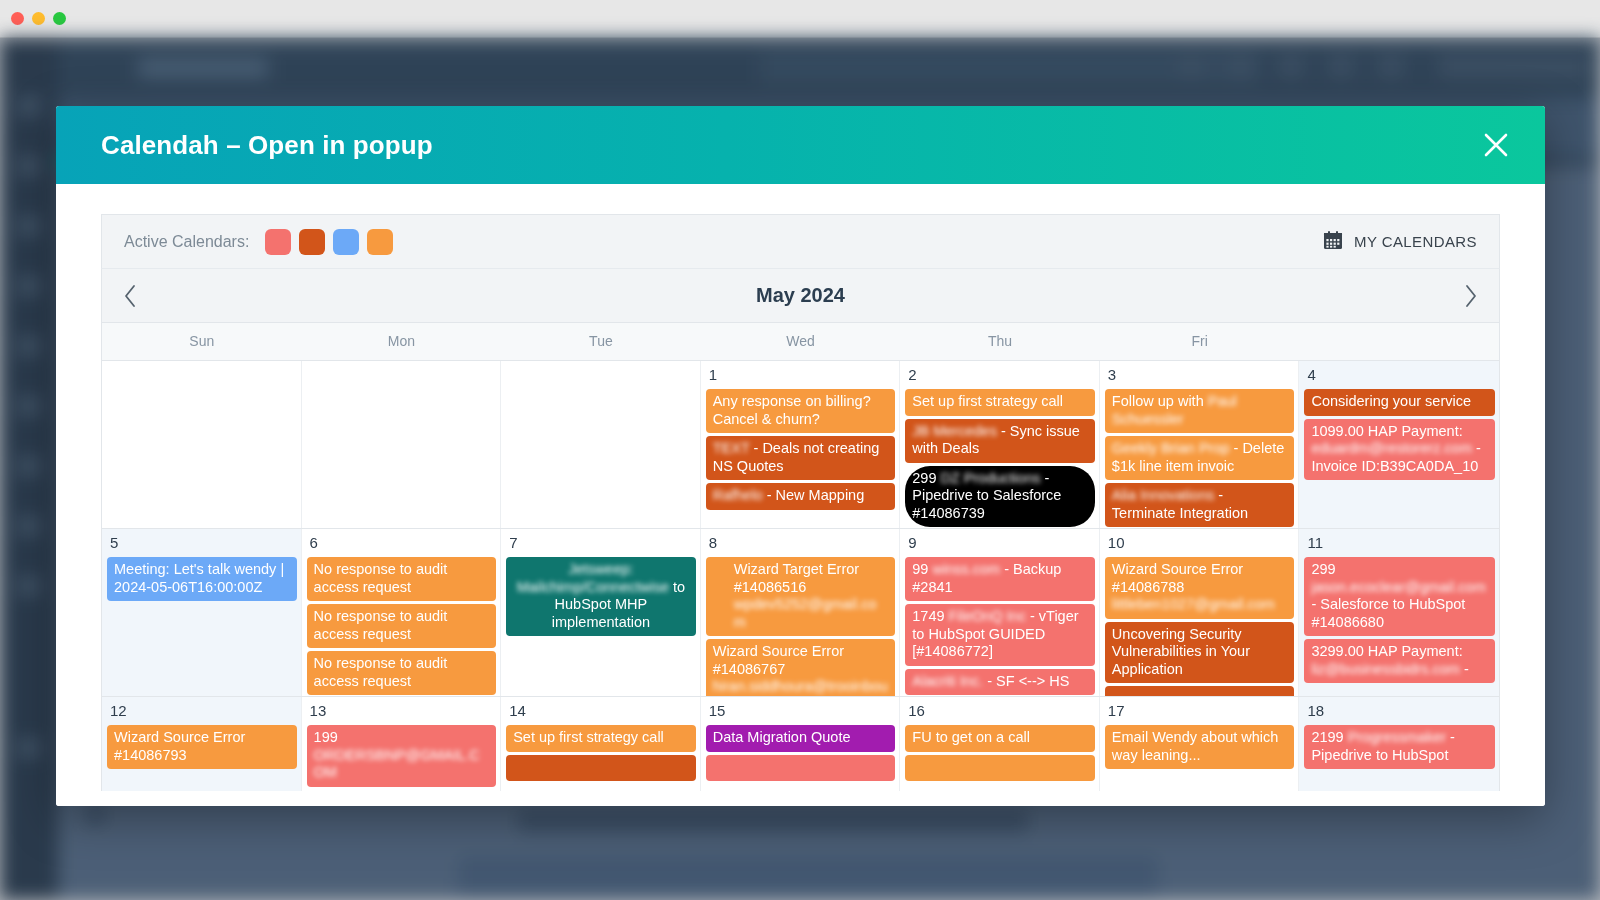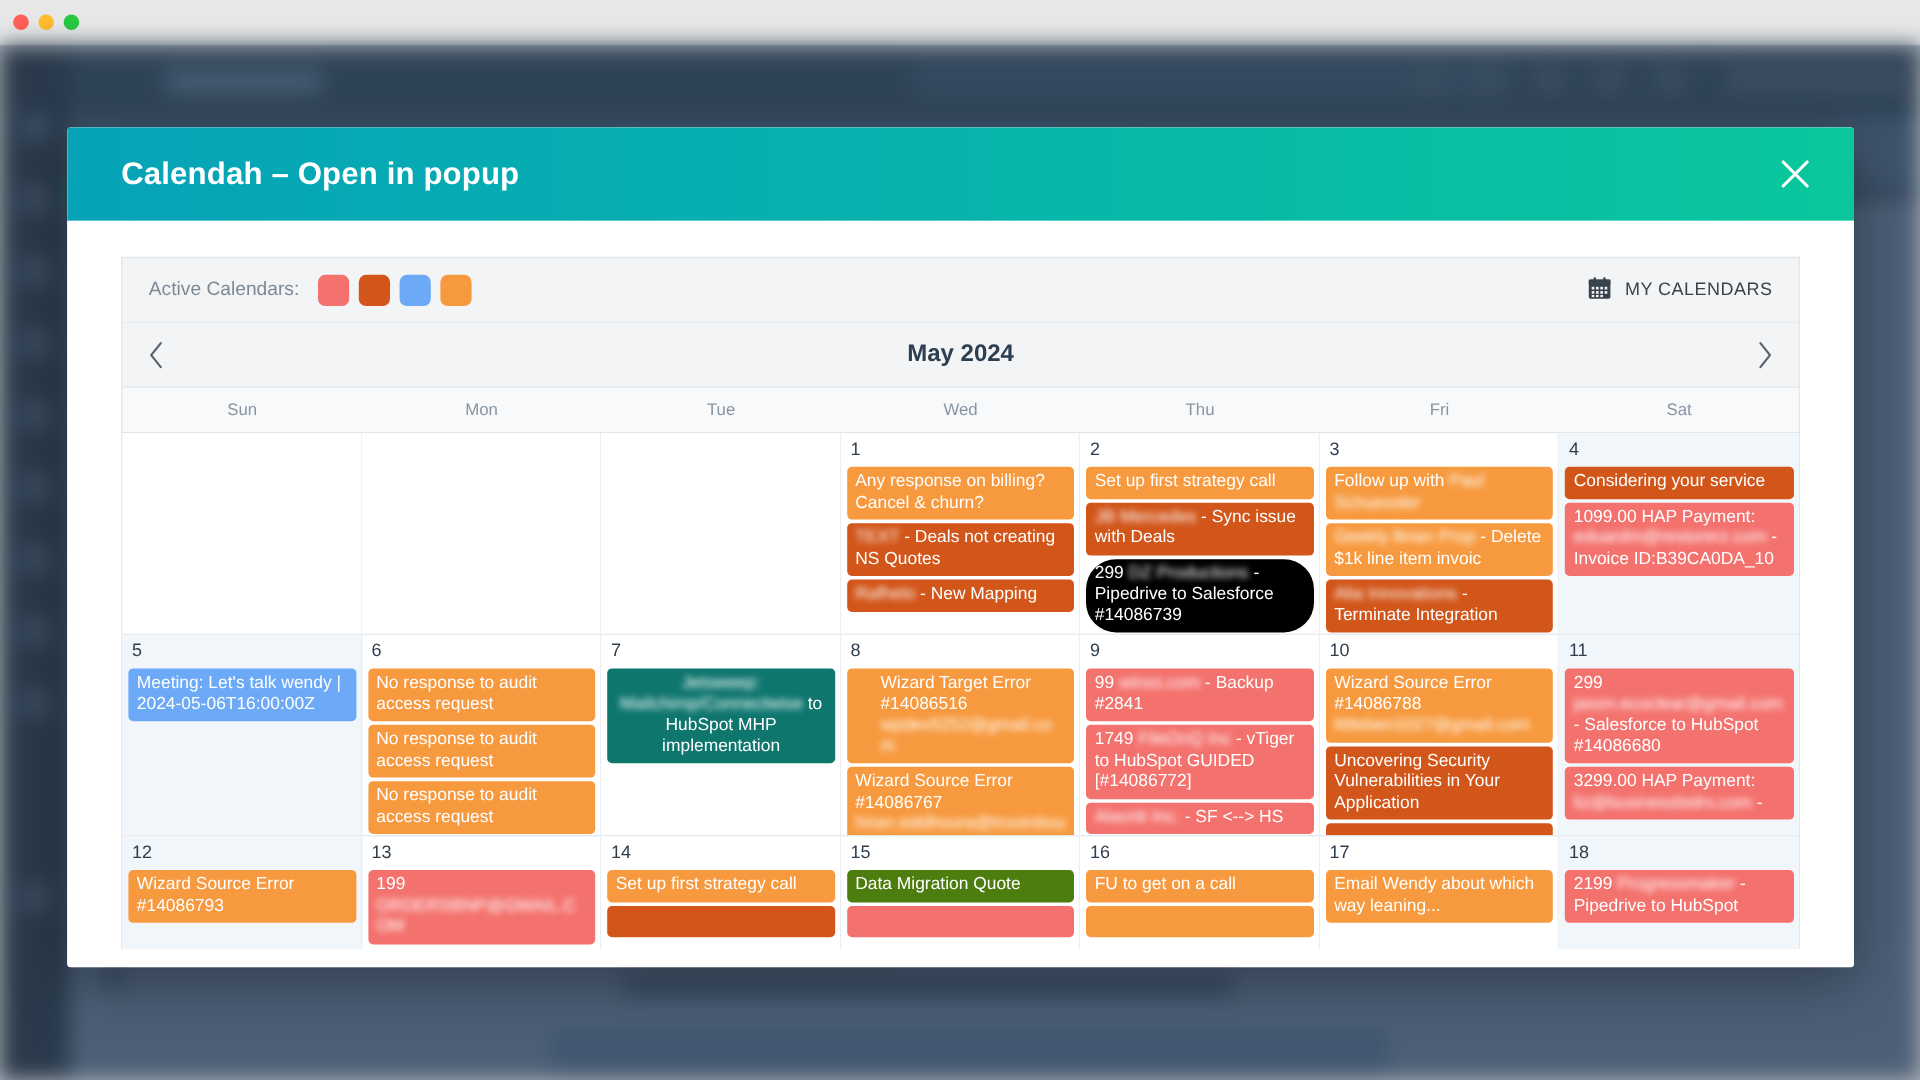--- a/index.html
+++ b/index.html
@@ -292,21 +292,20 @@
       </div>
     </div>
 
     <div id="weekday-row">
         <div class="weekday">Sun</div>
         <div class="weekday">Mon</div>
         <div class="weekday">Tue</div>
         <div class="weekday">Wed</div>
         <div class="weekday">Thu</div>
         <div class="weekday">Fri</div>
-        <div class="weekday">Sat</div>
       </div>
 
     <div id="cal-grid">
         <div class="week-row">
           <div class="day-cell weekend blank"></div>
           <div class="day-cell blank"></div>
           <div class="day-cell blank"></div>
           <div class="day-cell">
             <div class="day-num">1</div>
             <div class="event" style="background: rgb(247, 154, 63);"><span>Any response on billing? Cancel &amp; churn?</span></div>
@@ -378,21 +377,21 @@
             <div class="day-num">13</div>
             <div class="event" style="background: rgb(244, 114, 110);"><span>199 </span><span class="blurred">ORDERSBNP@GMAIL.COM</span></div>
           </div>
           <div class="day-cell">
             <div class="day-num">14</div>
             <div class="event" style="background: rgb(247, 154, 63);"><span>Set up first strategy call</span></div>
             <div class="event" style="background: rgb(210, 85, 26);"><span>&nbsp;</span></div>
           </div>
           <div class="day-cell">
             <div class="day-num">15</div>
-            <div class="event" style="background: #4d7c0f;"><span>Data Migration Quote</span></div>
+            <div class="event" style="background: #a21caf;"><span>Data Migration Quote</span></div>
             <div class="event" style="background: rgb(244, 114, 110);"><span>&nbsp;</span></div>
           </div>
           <div class="day-cell">
             <div class="day-num">16</div>
             <div class="event" style="background: rgb(247, 154, 63);"><span>FU to get on a call</span></div>
             <div class="event" style="background: rgb(247, 154, 63);"><span>&nbsp;</span></div>
           </div>
           <div class="day-cell">
             <div class="day-num">17</div>
             <div class="event" style="background: rgb(247, 154, 63);"><span>Email Wendy about which way leaning...</span></div>

